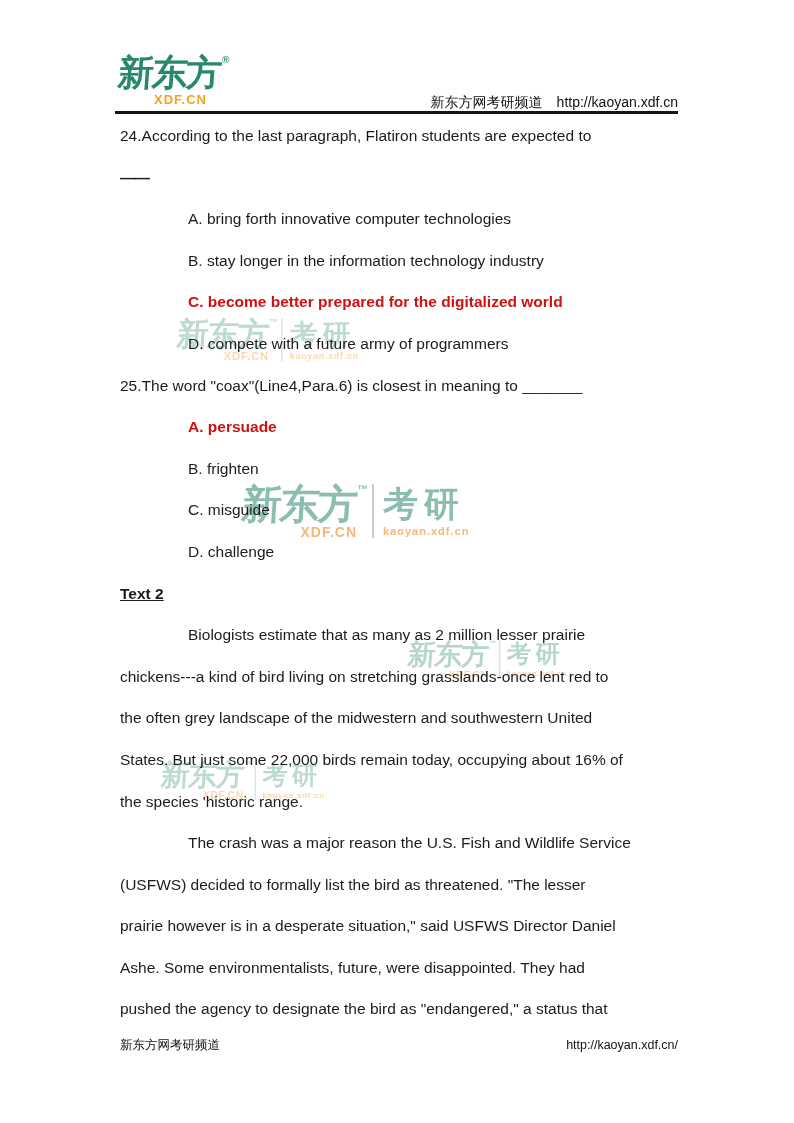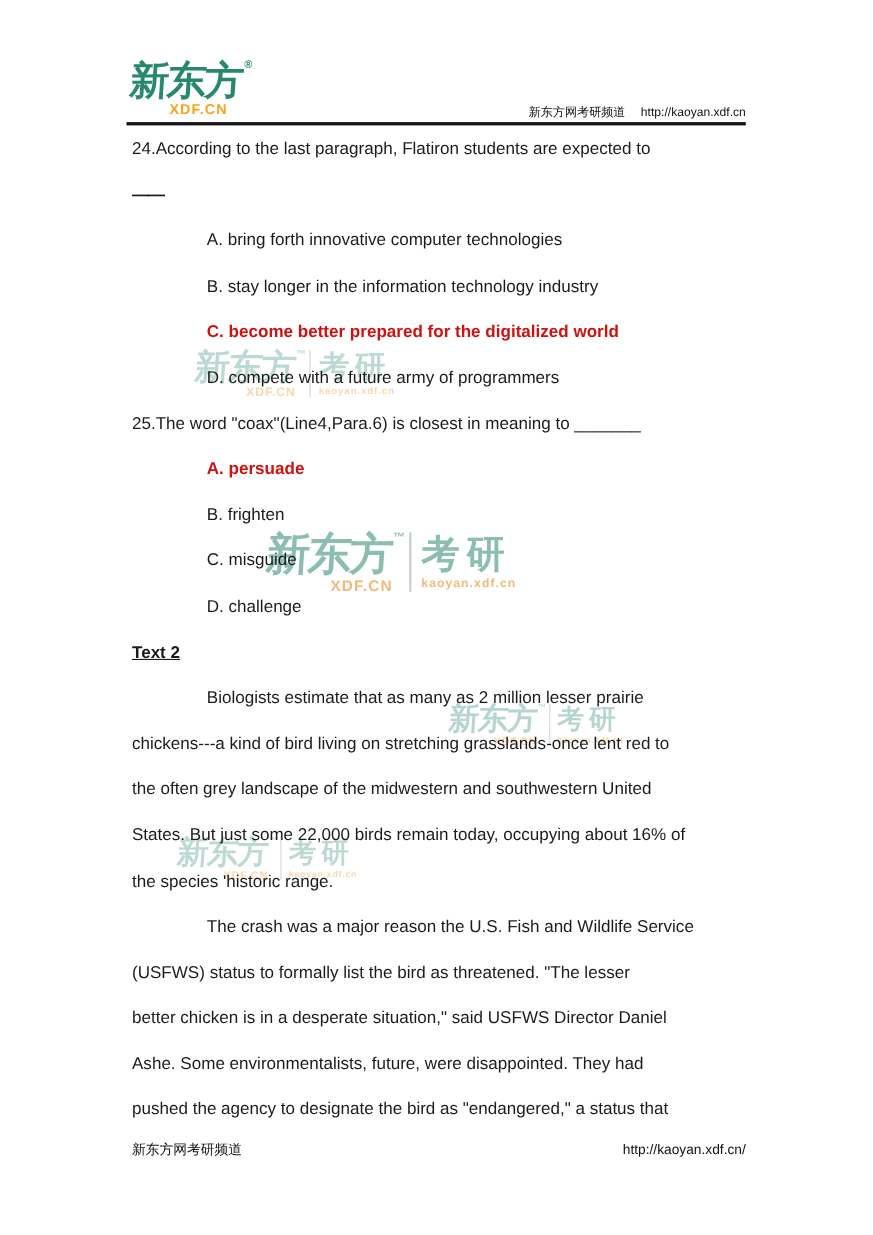--- a/index.html
+++ b/index.html
@@ -21,21 +21,21 @@
     color:var(--text);
   }
   
   .logo{position:absolute;left:118px;top:55px;width:130px;height:56px;z-index:3;}
   .logo-cn{font-size:36px;font-weight:900;line-height:1;color:var(--logo-green);letter-spacing:-2px;transform:skewX(-4deg);}
   .logo-reg{font-size:10px;font-weight:700;vertical-align:top;letter-spacing:0;margin-left:1px;}
   .logo-sub{font-size:13px;font-weight:800;color:var(--logo-orange);letter-spacing:1px;margin-top:1px;padding-left:36px;}
   
   .header-right{
     position:absolute;top:94px;right:116px;z-index:3;
-    font-size:11px;color:#111;white-space:nowrap;
+    font-size:14px;color:#111;white-space:nowrap;
   }
   .hdr-gap{display:inline-block;width:14px;}
   .rule{position:absolute;left:115px;top:111px;width:563px;height:3px;background:var(--rule);z-index:3;}
   
   .wm{
     position:absolute;display:flex;align-items:flex-start;
     transform-origin:top left;white-space:nowrap;z-index:1;
     pointer-events:none;
   }
   .wm-cn{font-size:40px;font-weight:900;line-height:1;color:var(--watermark-teal);letter-spacing:-2px;transform:skewX(-4deg);}
@@ -135,22 +135,22 @@
   <div class="line opt">B. frighten</div>
   <div class="line opt">C. misguide</div>
   <div class="line opt">D. challenge</div>
   <div class="line section-title">Text 2</div>
   <div class="line indent">Biologists estimate that as many as 2 million lesser prairie</div>
   <div class="line">chickens---a kind of bird living on stretching grasslands-once lent red to</div>
   <div class="line">the often grey landscape of the midwestern and southwestern United</div>
   <div class="line">States. But just some 22,000 birds remain today, occupying about 16% of</div>
   <div class="line">the species 'historic range.</div>
   <div class="line indent">The crash was a major reason the U.S. Fish and Wildlife Service</div>
-  <div class="line">(USFWS) status to formally list the bird as threatened. "The lesser</div>
-  <div class="line">better chicken is in a desperate situation," said USFWS Director Daniel</div>
+  <div class="line">(USFWS) decided to formally list the bird as threatened. "The lesser</div>
+  <div class="line">prairie however is in a desperate situation," said USFWS Director Daniel</div>
   <div class="line">Ashe. Some environmentalists, future, were disappointed. They had</div>
   <div class="line">pushed the agency to designate the bird as "endangered," a status that</div>
 </main>
 
 <div class="footer">
   <span>新东方网考研频道</span>
   <span>http://kaoyan.xdf.cn/</span>
 </div>
 
 </body></html>

